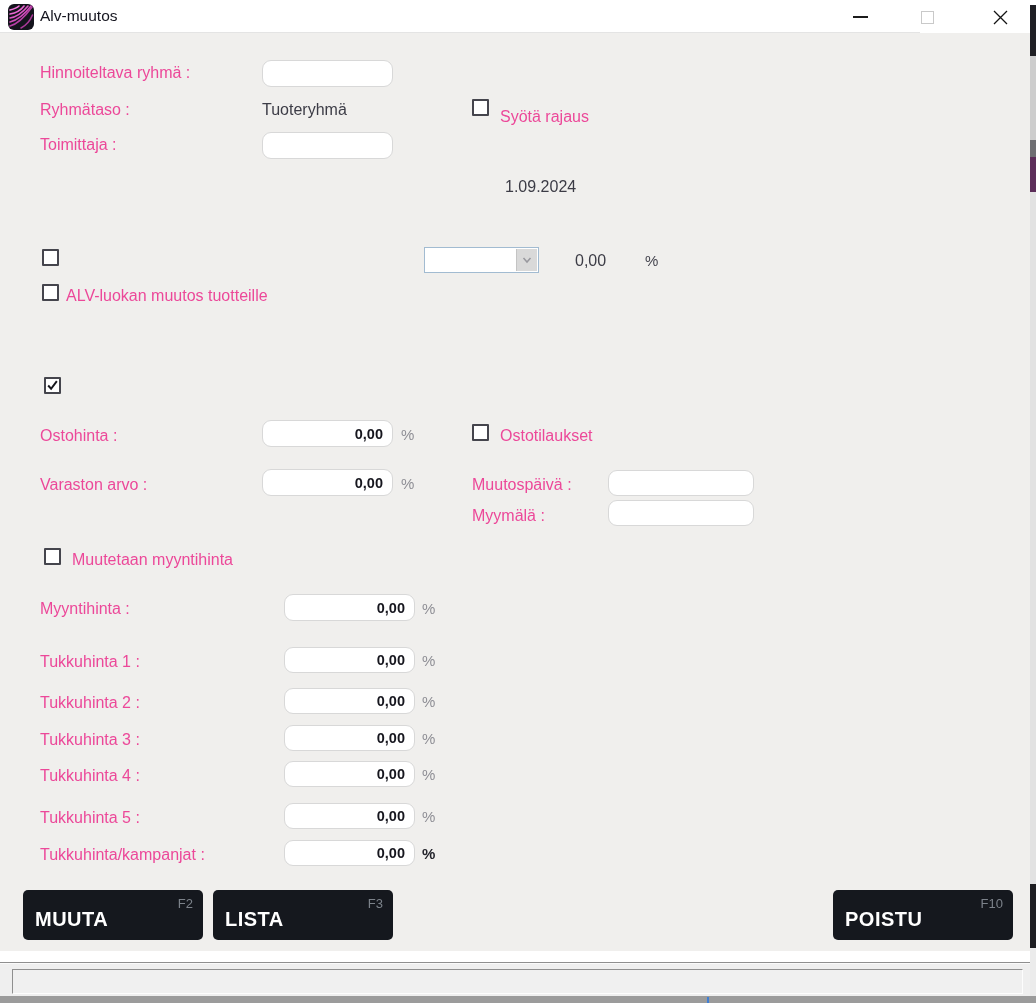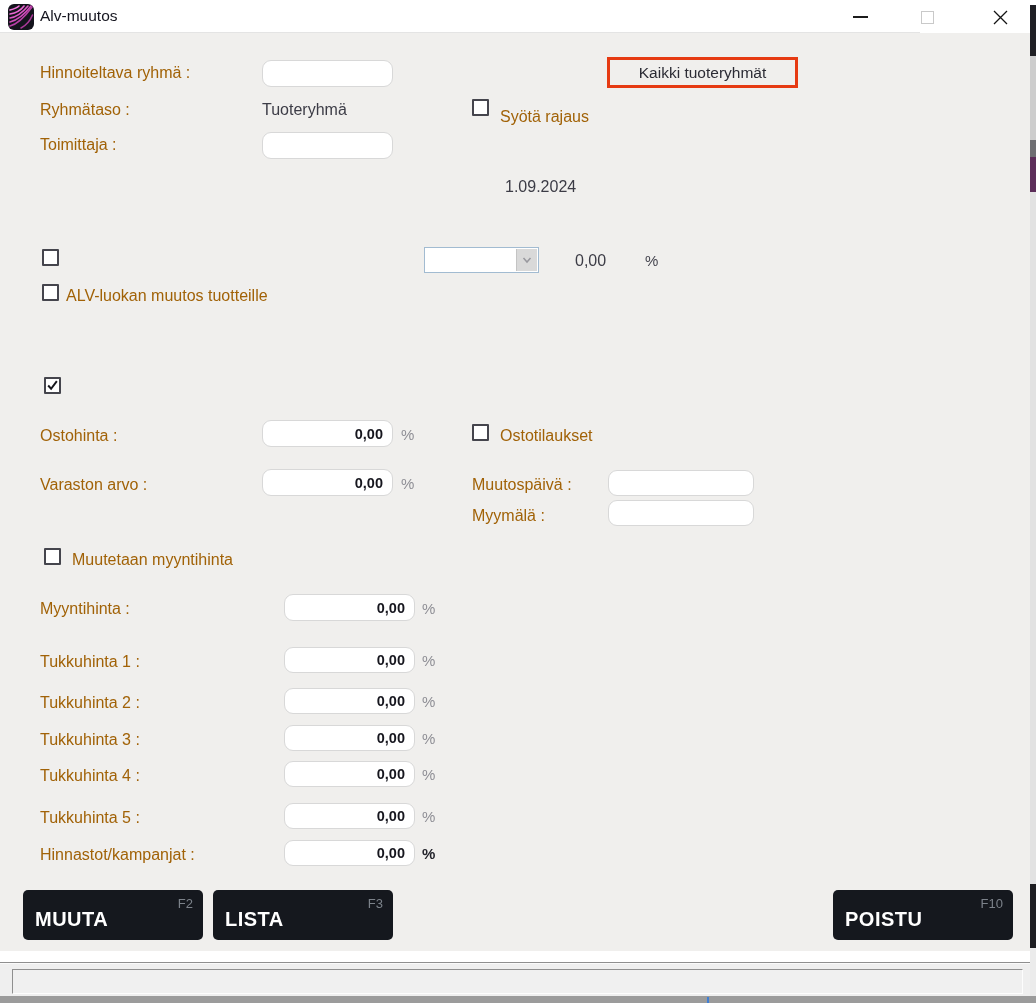--- a/index.html
+++ b/index.html
@@ -12,21 +12,21 @@
   .app-icon { position:absolute; left:8px; top:4px; width:26px; height:26px; }
   .title { position:absolute; left:40px; top:7px; font-size:15.5px; color:#15151f; }
   .win-btn { position:absolute; top:4px; width:32px; height:26px; display:flex; align-items:center; justify-content:center; cursor:default; }
   .btn-min { left:844px; } .btn-max { left:911px; } .btn-close { left:984px; }
   .min-glyph { width:15px; height:2px; background:#1c1c1c; }
   .max-glyph { width:13px; height:13px; border:1.5px solid #c9c9c9; }
 
   
   .form-bg { position:absolute; left:0; top:33px; width:1036px; height:918px; background:#f0efed; }
 
-  .lbl { position:absolute; font-size:16px; color:#a16207; white-space:nowrap; }
+  .lbl { position:absolute; font-size:16px; color:#ec4899; white-space:nowrap; }
   .lbl-bold { font-weight:700; color:#1f1f28; font-size:16.5px; }
   .val-text { position:absolute; font-size:16px; color:#3c3c46; white-space:nowrap; }
 
   .tb { position:absolute; height:27px; background:#ffffff; border:1px solid #d8d8d8; border-radius:9px; font-family:"Liberation Sans",sans-serif; font-size:14.5px; color:#16161e; outline:none; }
   .tb-num { text-align:right; padding-right:9px; font-weight:700; }
   .pct { position:absolute; font-size:15px; color:#8e8e95; }
   .pct-dark { color:#45454f; }
   .pct-bold { color:#23232b; font-weight:700; }
 
   .red-btn { position:absolute; left:607px; top:57px; width:191px; height:31px; background:transparent; border:3px solid #e63a12; font-family:"Liberation Sans",sans-serif; font-size:15.5px; color:#2b2b34; display:flex; align-items:center; justify-content:center; cursor:pointer; }
@@ -83,21 +83,20 @@
       <svg width="17" height="17" viewBox="0 0 17 17">
           <path d="M2 2 L15 15 M15 2 L2 15" stroke="#141414" stroke-width="1.3" fill="none"></path>
         </svg>
     </div>
   </div>
 
   <div class="form-bg"></div>
 
   <div class="lbl" style="left:40px; top:64px;">Hinnoiteltava ryhmä :</div>
   <input class="tb" style="left: 262px; top: 60px; width: 131px;">
-  <button class="red-btn">Kaikki tuoteryhmät</button>
 
   <div class="lbl" style="left:40px; top:101px;">Ryhmätaso :</div>
   <div class="val-text" style="left:262px; top:101px;">Tuoteryhmä</div>
   <div class="cb" style="left:472px; top:99px;"></div>
   <div class="lbl" style="left:500px; top:101px;margin-top:7px;">Syötä rajaus</div>
 
   <div class="lbl" style="left:40px; top:136px;">Toimittaja :</div>
   <input class="tb" style="left: 262px; top: 132px; width: 131px;">
 
   <div class="val-text" style="left:505px; top:178px;">1.09.2024</div>
@@ -157,21 +156,21 @@
   <div class="pct" style="left:422px; top:730px;">%</div>
 
   <div class="lbl" style="left:40px; top:767px;">Tukkuhinta 4 :</div>
   <input class="tb tb-num" style="left: 284px; top: 761px; width: 131px; height: 26px;" value="0,00">
   <div class="pct" style="left:422px; top:766px;">%</div>
 
   <div class="lbl" style="left:40px; top:809px;">Tukkuhinta 5 :</div>
   <input class="tb tb-num" style="left: 284px; top: 803px; width: 131px; height: 26px;" value="0,00">
   <div class="pct" style="left:422px; top:808px;">%</div>
 
-  <div class="lbl" style="left:40px; top:846px;">Hinnastot/kampanjat :</div>
+  <div class="lbl" style="left:40px; top:846px;">Tukkuhinta/kampanjat :</div>
   <input class="tb tb-num" style="left: 284px; top: 840px; width: 131px; height: 26px;" value="0,00">
   <div class="pct pct-bold" style="left:422px; top:845px;">%</div>
 
   <button class="action-btn" style="left:23px;">
     <span class="action-label">MUUTA</span>
     <span class="action-fkey">F2</span>
   </button>
   <button class="action-btn" style="left:213px;">
     <span class="action-label">LISTA</span>
     <span class="action-fkey">F3</span>

